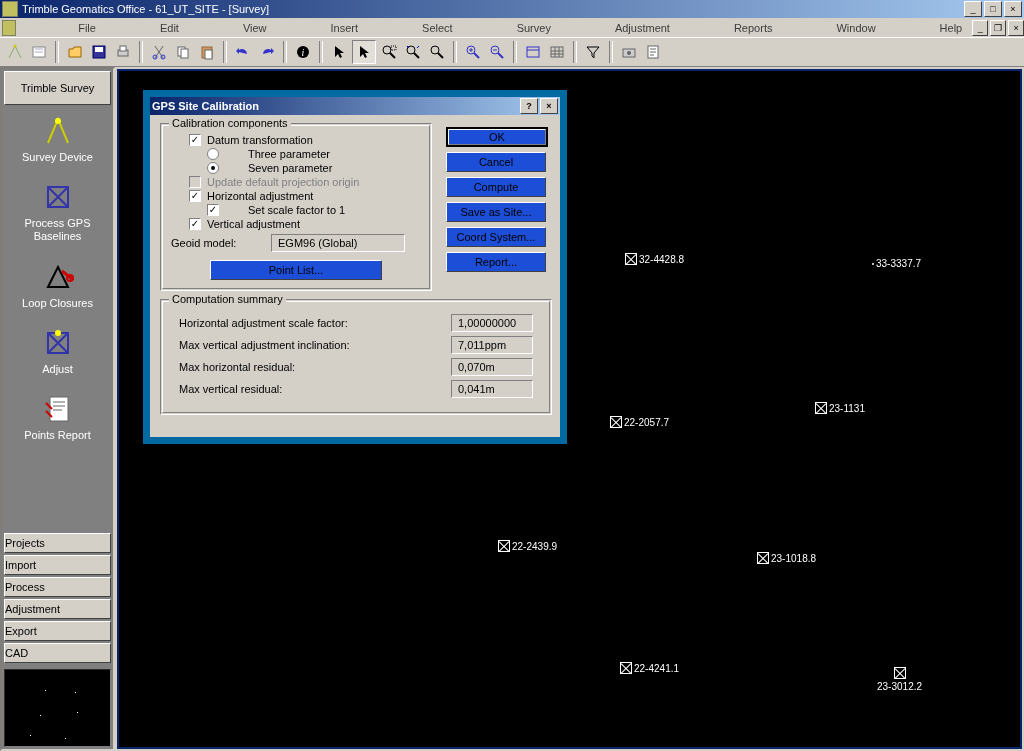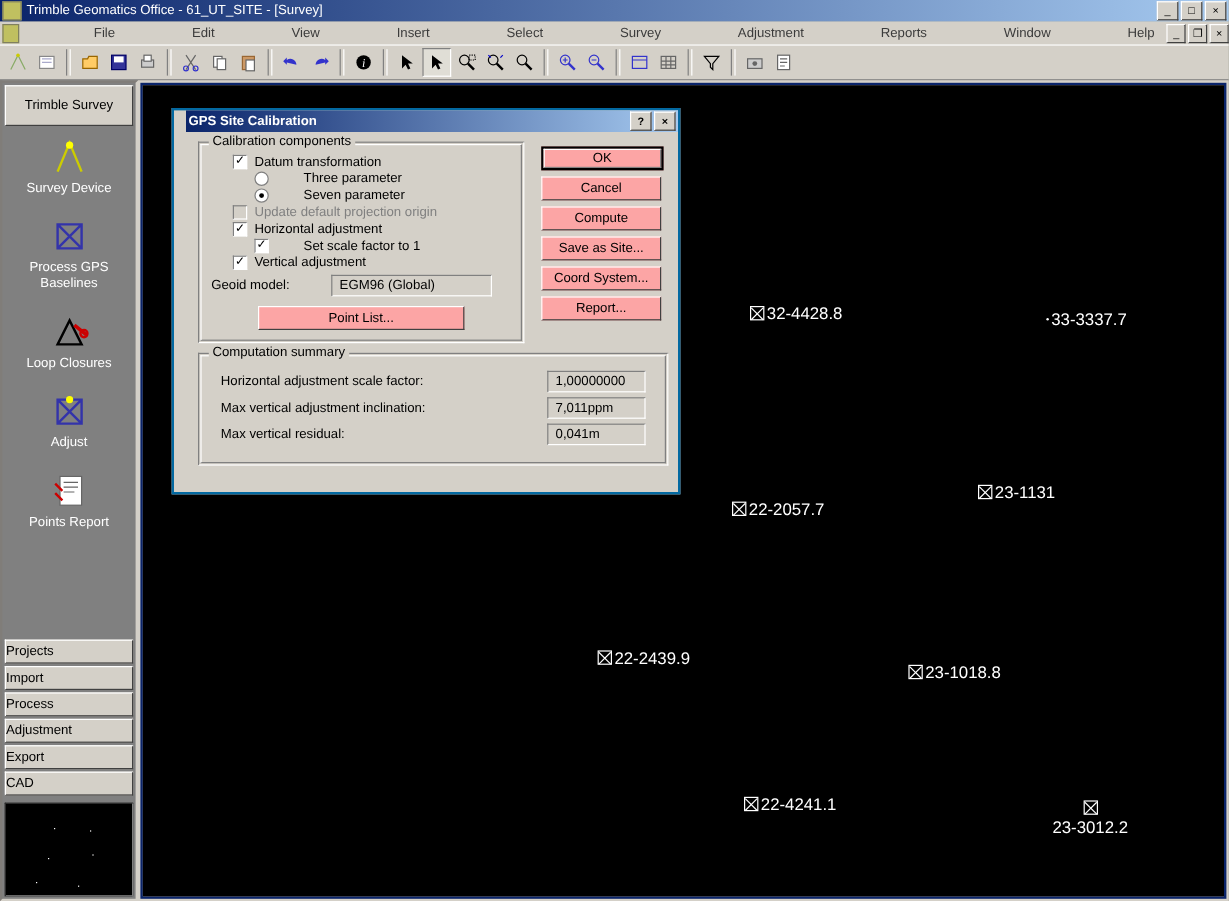--- a/index.html
+++ b/index.html
@@ -26,44 +26,44 @@
   .sb-item{text-align:center;color:#fff;padding:6px 0 10px 0;}
   .sb-item .ic{width:32px;height:32px;margin:2px auto 4px auto;display:flex;align-items:center;justify-content:center;}
   .sb-btns{margin-top:4px;}
   .sb-btn{background:#d4d0c8;border:1px solid #fff;border-right-color:#404040;border-bottom-color:#404040;padding:3px 0;margin:2px;}
   .sb-preview{flex:1;background:#000;margin:4px 2px 2px 2px;border:1px inset #808080;position:relative;}
   .sb-preview .dot{position:absolute;width:1px;height:1px;background:#fff;}
   
   .canvas-frame{flex:1;background:#d4d0c8;padding:2px;}
   .canvas-inner{width:100%;height:100%;border:2px solid #0a246a;box-sizing:border-box;background:#d4d0c8;}
   .canvas{width:100%;height:100%;background:#000;position:relative;color:#fff;}
-  .pt{position:absolute;white-space:nowrap;font-size:14px;display:flex;align-items:center;gap:2px;}
+  .pt{position:absolute;white-space:nowrap;font-size:10px;display:flex;align-items:center;gap:2px;}
   .ptmark{width:12px;height:12px;border:1px solid #fff;position:relative;box-sizing:border-box;}
   .ptmark::before,.ptmark::after{content:"";position:absolute;background:#fff;}
   .ptmark::before{width:14px;height:1px;top:5px;left:-2px;transform:rotate(45deg);}
   .ptmark::after{width:14px;height:1px;top:5px;left:-2px;transform:rotate(-45deg);}
   .dotpt{width:2px;height:2px;background:#fff;border-radius:50%;}
   
-  .dialog{position:absolute;left:143px;top:90px;width:410px;background:#d4d0c8;border:2px solid #0369a1;box-shadow:1px 1px 0 #000;padding-left:10px;}
+  .dialog{position:absolute;left:143px;top:90px;width:410px;background:#d4d0c8;border:7px solid #0369a1;box-shadow:1px 1px 0 #000;}
   .dlg-title{height:18px;background:linear-gradient(to right,#0a246a,#a6caf0);color:#fff;display:flex;align-items:center;padding:0 2px;font-weight:bold;}
   .dlg-title .spacer{flex:1;}
   .dlg-body{padding:8px 10px 14px 10px;position:relative;}
   .grp{border:1px solid #808080;border-right-color:#fff;border-bottom-color:#fff;padding:8px 10px 10px 10px;margin-bottom:8px;position:relative;}
   .grp::after{content:"";position:absolute;inset:1px;border:1px solid #fff;border-right-color:#808080;border-bottom-color:#808080;pointer-events:none;}
   .grp-title{position:absolute;top:-7px;left:8px;background:#d4d0c8;padding:0 3px;z-index:1;}
   .chk,.rad{display:flex;align-items:center;gap:6px;margin:2px 0;}
   .chkbox{width:12px;height:12px;background:#fff;border:1px solid #808080;border-right-color:#fff;border-bottom-color:#fff;box-sizing:border-box;display:flex;align-items:center;justify-content:center;font-size:10px;line-height:1;}
   .chkbox.checked::after{content:"✓";color:#000;}
   .chkbox.disabled{background:#d4d0c8;}
   .radbox{width:12px;height:12px;border-radius:50%;background:#fff;border:1px solid #808080;box-sizing:border-box;display:flex;align-items:center;justify-content:center;}
   .radbox.sel::after{content:"";width:4px;height:4px;background:#000;border-radius:50%;}
   .disabled-text{color:#808080;}
   .row{display:flex;align-items:center;margin:3px 0;}
   .ro-field{border:1px solid #808080;border-right-color:#fff;border-bottom-color:#fff;background:#d4d0c8;padding:2px 6px;}
-  .dlg-btn{width:98px;padding:3px 0;text-align:center;background:#fca5a5;border:1px solid #fff;border-right-color:#404040;border-bottom-color:#404040;margin-bottom:5px;}
+  .dlg-btn{width:98px;padding:3px 0;text-align:center;background:#1d4ed8;border:1px solid #fff;border-right-color:#404040;border-bottom-color:#404040;margin-bottom:5px;}
   .dlg-btn.default{border:2px solid #000;padding:2px 0;position:relative;}
   .dlg-btn.default::after{content:"";position:absolute;inset:0;border:1px solid #fff;border-right-color:#808080;border-bottom-color:#808080;}
   .btncol{position:absolute;right:12px;top:12px;}
   .sumrow{display:flex;justify-content:space-between;align-items:center;margin:4px 0;}
   .sumrow .ro-field{width:68px;}
   .grp1{width:250px;}
   .indent1{margin-left:18px;}
   .indent2{margin-left:36px;gap:29px;}
   .cursor{position:absolute;left:544px;top:462px;font-size:16px;color:#000;pointer-events:none;}
 </style>
@@ -416,20 +416,24 @@
       <div style="padding:2px 8px">
         <div class="sumrow">
             <span>Horizontal adjustment scale factor:</span>
             <span class="ro-field">1,00000000</span>
           </div>
         <div class="sumrow">
             <span>Max vertical adjustment inclination:</span>
             <span class="ro-field">7,011ppm</span>
           </div>
         <div class="sumrow">
+            <span>Max horizontal residual:</span>
+            <span class="ro-field">0,070m</span>
+          </div>
+        <div class="sumrow">
             <span>Max vertical residual:</span>
             <span class="ro-field">0,041m</span>
           </div>
       </div>
     </div>
   </div>
 </div>
 
 <div class="cursor">↖</div>
 

